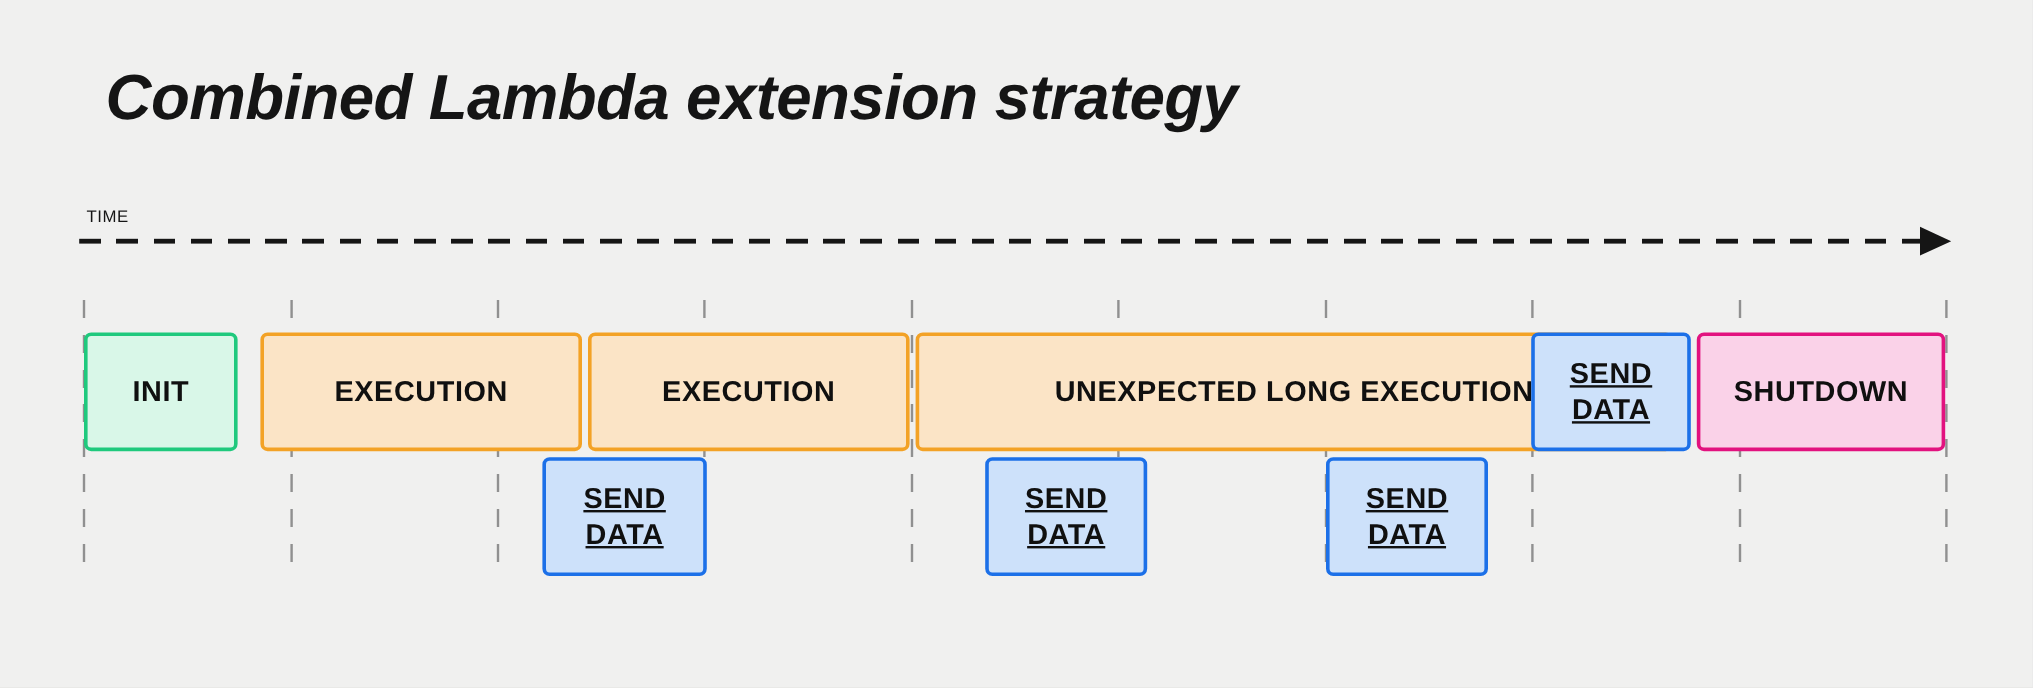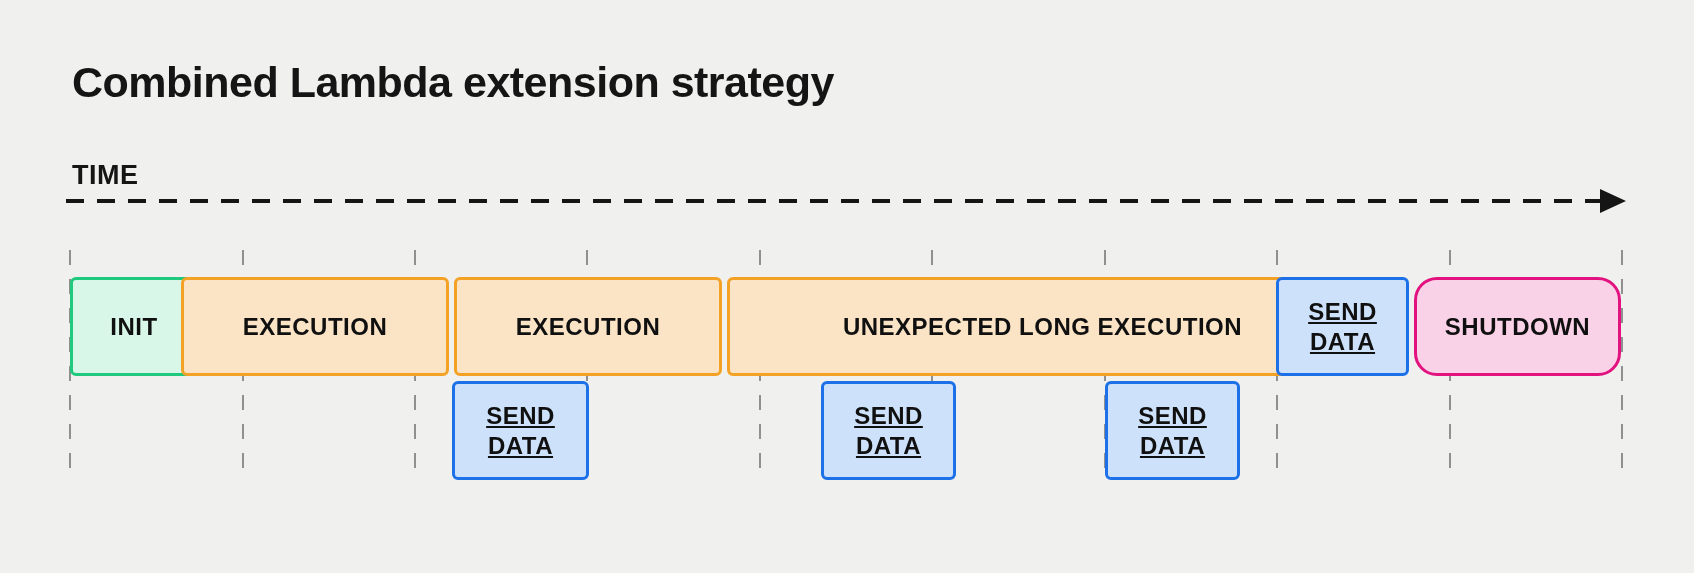--- a/index.html
+++ b/index.html
@@ -4,28 +4,29 @@
 <style>
   html,body{margin:0;padding:0;background:#e4e4e2;}
   .canvas{
     position:relative;
     width:1694px;height:573px;
     background:var(--bg,#F0F0EF);
     font-family:"Liberation Sans",sans-serif;
     overflow:hidden;
   }
   .title{
-    position:absolute;left:72px;top:60px;
-    font-size:43px;line-height:44px;font-weight:bold;
+    position:absolute;left:88px;top:60px;
+    font-size:53px;line-height:44px;font-weight:bold;
     letter-spacing:-0.5px;color:var(--ink,#151515);
     white-space:nowrap;
+    font-style:italic;
   }
   .time-label{
-    position:absolute;left:72px;top:160px;
-    font-size:27px;font-weight:bold;letter-spacing:0.5px;
+    position:absolute;left:72px;top:172px;
+    font-size:14px;font-weight:normal;letter-spacing:0.5px;
     color:var(--ink,#151515);
   }
   .timeline-dash{
     position:absolute;left:66px;top:199px;width:1534px;height:4px;
     background:repeating-linear-gradient(90deg,var(--ink,#151515) 0 18px,transparent 18px 31px);
   }
   .timeline-arrow{
     position:absolute;left:1600px;top:189px;width:0;height:0;
     border-top:12px solid transparent;border-bottom:12px solid transparent;
     border-left:26px solid var(--ink,#151515);
@@ -38,23 +39,23 @@
     position:absolute;box-sizing:border-box;height:99px;z-index:2;
     border:3px solid #000;border-radius:6px;
     display:flex;align-items:center;justify-content:center;text-align:center;
     font-weight:bold;font-size:24px;letter-spacing:0.5px;color:#101010;
   }
   .box .box-label{display:inline-block;line-height:30px;}
   .box.wrap .box-label{max-width:96px;}
   .main{top:277px;}
   .sub{top:381px;}
   .green {background:var(--green-fill,#D9F7E8); border-color:var(--green-border,#1FC97D);}
-  .orange{background:var(--orange-fill,#FBE4C6);border-color:var(--orange-border,#F3A226);}
+  .orange{background:var(--orange-fill,#FBE4C6);border-color:var(--orange-border,#F3A226);margin-left:36px;}
   .blue  {background:var(--blue-fill,#CDE1FA); border-color:var(--blue-border,#1C70E8);text-decoration:underline;}
-  .pink  {background:var(--pink-fill,#FAD2E8); border-color:var(--pink-border,#E2127F);border-radius:23px;}
+  .pink  {background:var(--pink-fill,#FAD2E8); border-color:var(--pink-border,#E2127F);}
 </style>
 </head>
 <body>
 
 <div class="canvas" style="--bg: #F0F0EF; --ink: #151515; --grid: #909090; --green-border: #1FC97D; --green-fill: #D9F7E8; --orange-border: #F3A226; --orange-fill: #FBE4C6; --blue-border: #1C70E8; --blue-fill: #CDE1FA; --pink-border: #E2127F; --pink-fill: #FAD2E8;">
 
   <div class="title">Combined Lambda extension strategy</div>
 
   <div class="time-label">TIME</div>
   <div class="timeline-dash"></div>

